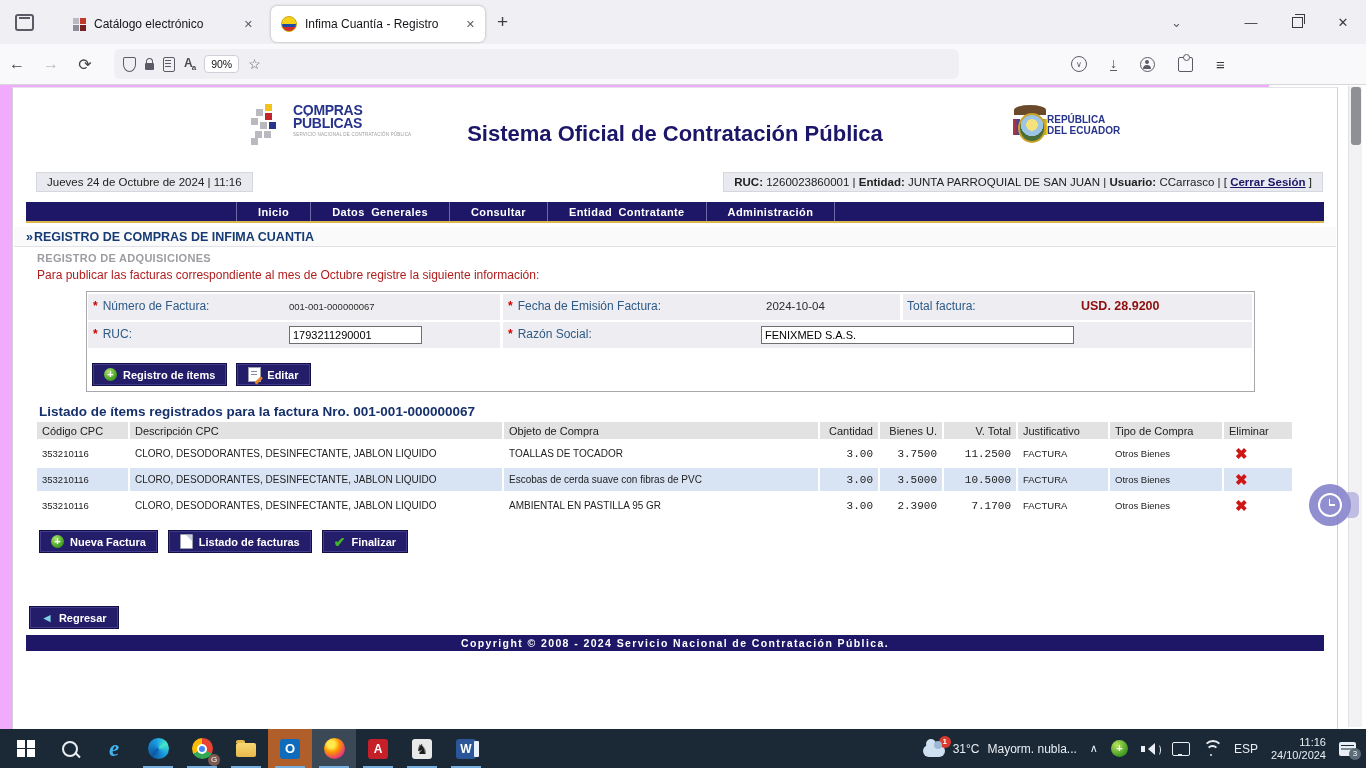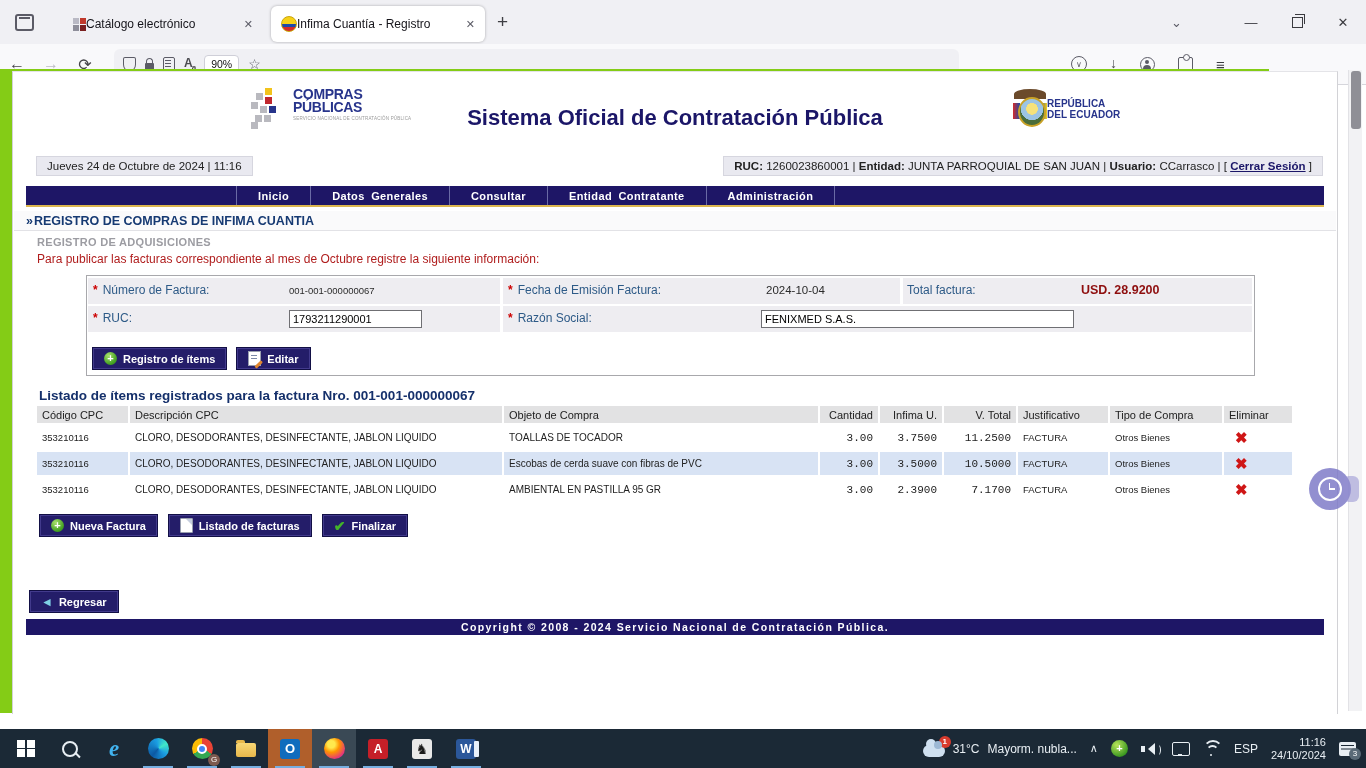--- a/index.html
+++ b/index.html
@@ -5,21 +5,21 @@
   html,body{margin:0;padding:0}
   body{width:1366px;height:768px;overflow:hidden;position:relative;background:#fff;
        font-family:"Liberation Sans",sans-serif;-webkit-font-smoothing:antialiased}
   .abs{position:absolute}
 
   
   .tabstrip{position:absolute;top:0;left:0;right:0;height:44px;background:#f0f0f4;display:flex;align-items:center}
   .fxview{width:30px;height:30px;margin-left:9px;display:flex;align-items:center;justify-content:center;border-radius:4px}
   .fxview i{width:15px;height:13px;border:2px solid #5b5b66;border-radius:3px;position:relative;display:block}
   .fxview i::before{content:"";position:absolute;top:1px;left:2px;right:2px;height:2px;background:#5b5b66}
-  .tab{height:36px;margin-top:4px;display:flex;align-items:center;padding:0 10px;border-radius:6px;font-size:12px;color:#15141a;box-sizing:border-box}
+  .tab{height:36px;margin-top:4px;display:flex;align-items:center;gap:8px;padding:0 10px;border-radius:6px;font-size:12px;color:#15141a;box-sizing:border-box}
   .tab-inactive{width:200px;margin-left:24px}
   .tab-active{width:214px;margin-left:8px;background:#fff;box-shadow:0 0 3px rgba(0,0,0,.3)}
   .tab .tab-close{margin-left:auto;color:#5b5b66;font-size:11px;cursor:default}
   .tab-label{white-space:nowrap;overflow:hidden;text-overflow:ellipsis}
   .fav-cat{width:13px;height:13px;display:grid;grid-template-columns:6px 6px;grid-template-rows:6px 6px;gap:1px;flex:none}
   .fav-cat b:nth-child(1){background:#b9b9c4}.fav-cat b:nth-child(2){background:#c0392b}
   .fav-cat b:nth-child(3){background:#8e8e9a}.fav-cat b:nth-child(4){background:#7a1f1f}
   .fav-ec{width:14px;height:14px;border-radius:50%;flex:none;
           background:linear-gradient(#f7d117 0 50%,#1f4aa8 50% 75%,#d42a2a 75% 100%);border:1px solid #caa50a}
   .newtab{font-size:19px;color:#3f3f44;margin-left:12px;font-weight:400}
@@ -48,21 +48,21 @@
   .pocket-i{width:14px;height:14px;border:1.6px solid #5b5b66;border-radius:50%;display:flex;align-items:center;justify-content:center;font-size:8px;color:#5b5b66}
   .dl-i{font-size:14px;border-bottom:1.8px solid #5b5b66;line-height:12px;padding-bottom:1px}
   .acct-i{width:13px;height:13px;border:1.6px solid #5b5b66;border-radius:50%;position:relative}
   .acct-i::before{content:"";position:absolute;left:3.5px;top:2px;width:4px;height:4px;border-radius:50%;background:#5b5b66}
   .acct-i::after{content:"";position:absolute;left:1.5px;top:7px;width:8px;height:4px;border-radius:4px 4px 0 0;background:#5b5b66}
   .puzzle-i{width:13px;height:13px;border:1.6px solid #5b5b66;border-radius:2px;position:relative}
   .puzzle-i::before{content:"";position:absolute;top:-4px;left:3.5px;width:5px;height:5px;border:1.6px solid #5b5b66;border-radius:50%;background:#f9f9fb}
   .menu-i{font-size:15px;color:#3a3a3f}
 
   
-  .viewport{position:absolute;top:69px;left:0;width:1269px;height:644px;background:#84cc16}
+  .viewport{position:absolute;top:85px;left:0;width:1269px;height:644px;background:#f0abfc}
   .page-card{position:absolute;left:12px;top:2px;width:1324px;height:642px;background:#fff;
              border-left:1px solid #d2d2d6;border-right:1px solid #d2d2d6;border-top:1px solid #e4e4e8}
 
   .logo-cp{left:238px;top:16px;display:flex;gap:6px;align-items:flex-start}
   .logo-px{width:36px;height:40px;position:relative}
   .logo-px b{position:absolute;width:7px;height:7px;background:#b9b9bf}
   .logo-px b.r{background:#c0272d}.logo-px b.y{background:#f2c31b}.logo-px b.bl{background:#27348b}
   .logo-cp-txt{line-height:13px;color:#27348b;font-weight:700;font-size:14px;letter-spacing:-.3px}
   .logo-cp-tag{font-size:4.5px;color:#9a9a9a;letter-spacing:.2px;font-weight:400;margin-top:2px}
   .page-title{left:0;right:0;top:33px;text-align:center;font-size:22px;font-weight:700;color:#1b1668}
@@ -345,21 +345,21 @@
           <col style="width:92px">
           <col style="width:114px">
           <col style="width:70px">
       </colgroup>
       <thead>
         <tr>
           <th>Código CPC</th>
           <th>Descripción CPC</th>
           <th>Objeto de Compra</th>
           <th class="num">Cantidad</th>
-          <th class="num">Infima U.</th>
+          <th class="num">Bienes U.</th>
           <th class="num">V. Total</th>
           <th>Justificativo</th>
           <th>Tipo de Compra</th>
           <th>Eliminar</th>
         </tr>
       </thead>
       <tbody>
         <tr>
           <td class="c-cod">353210116</td>
           <td>CLORO, DESODORANTES, DESINFECTANTE, JABLON LIQUIDO</td>

